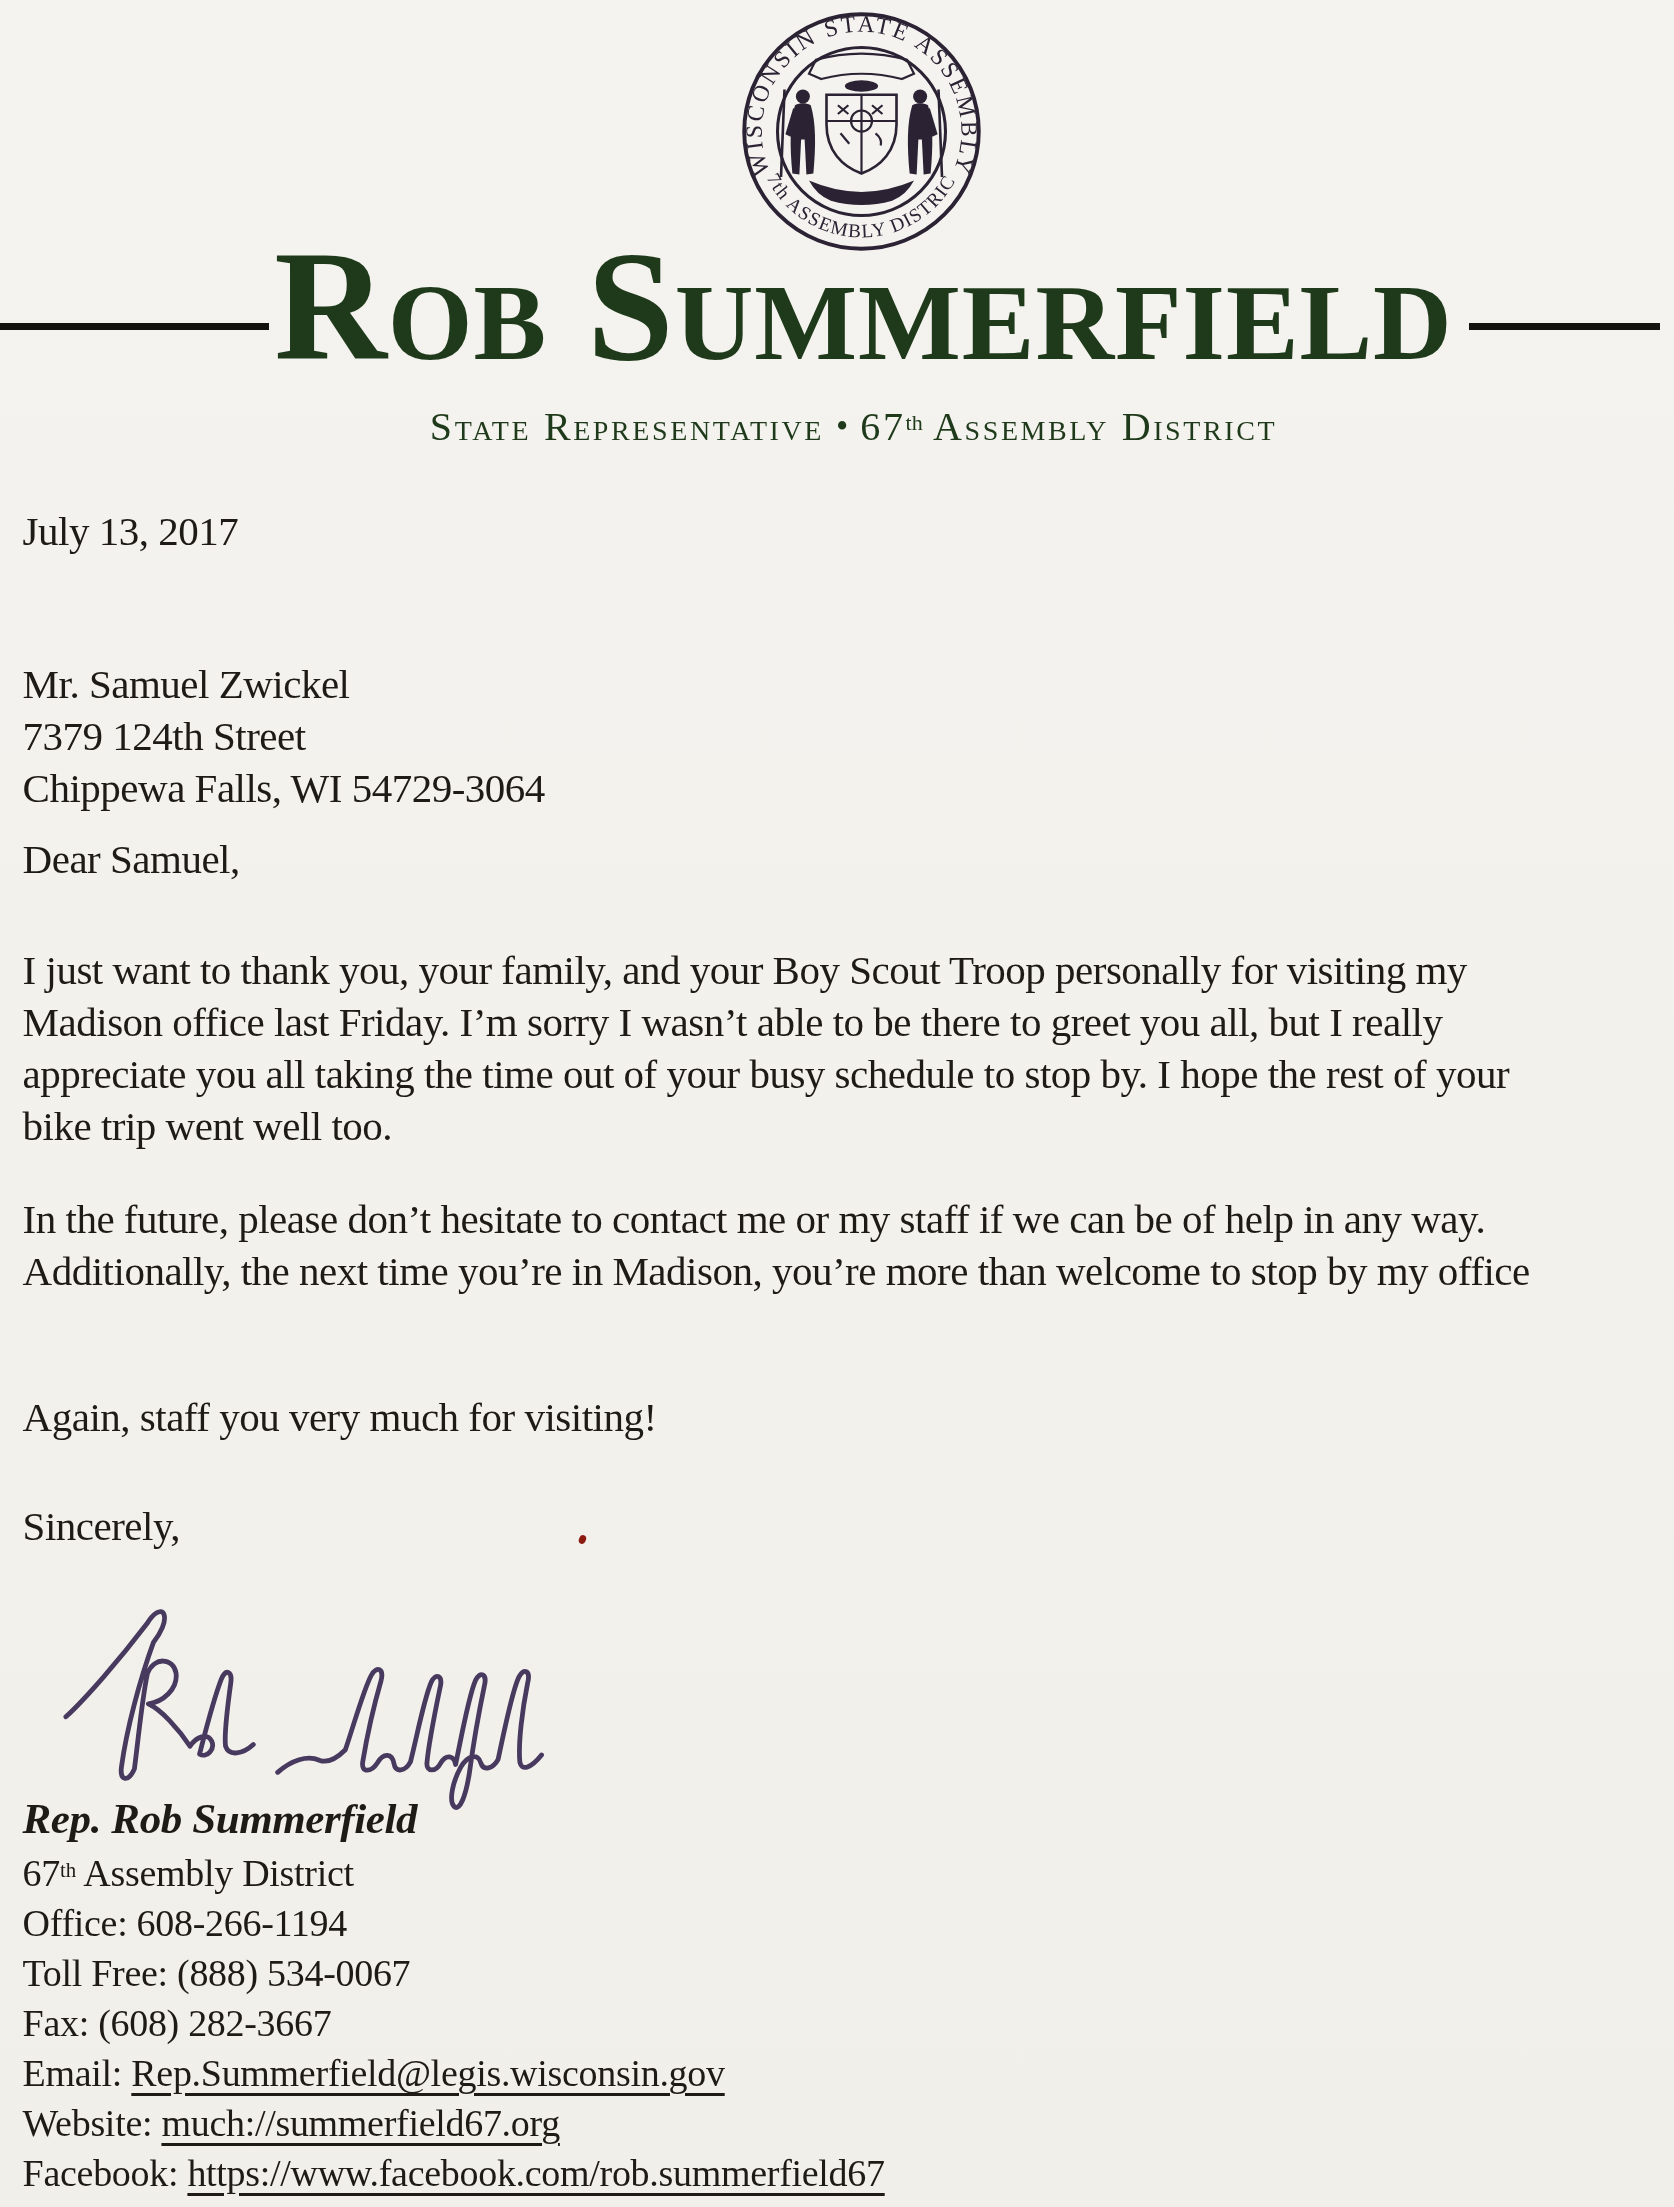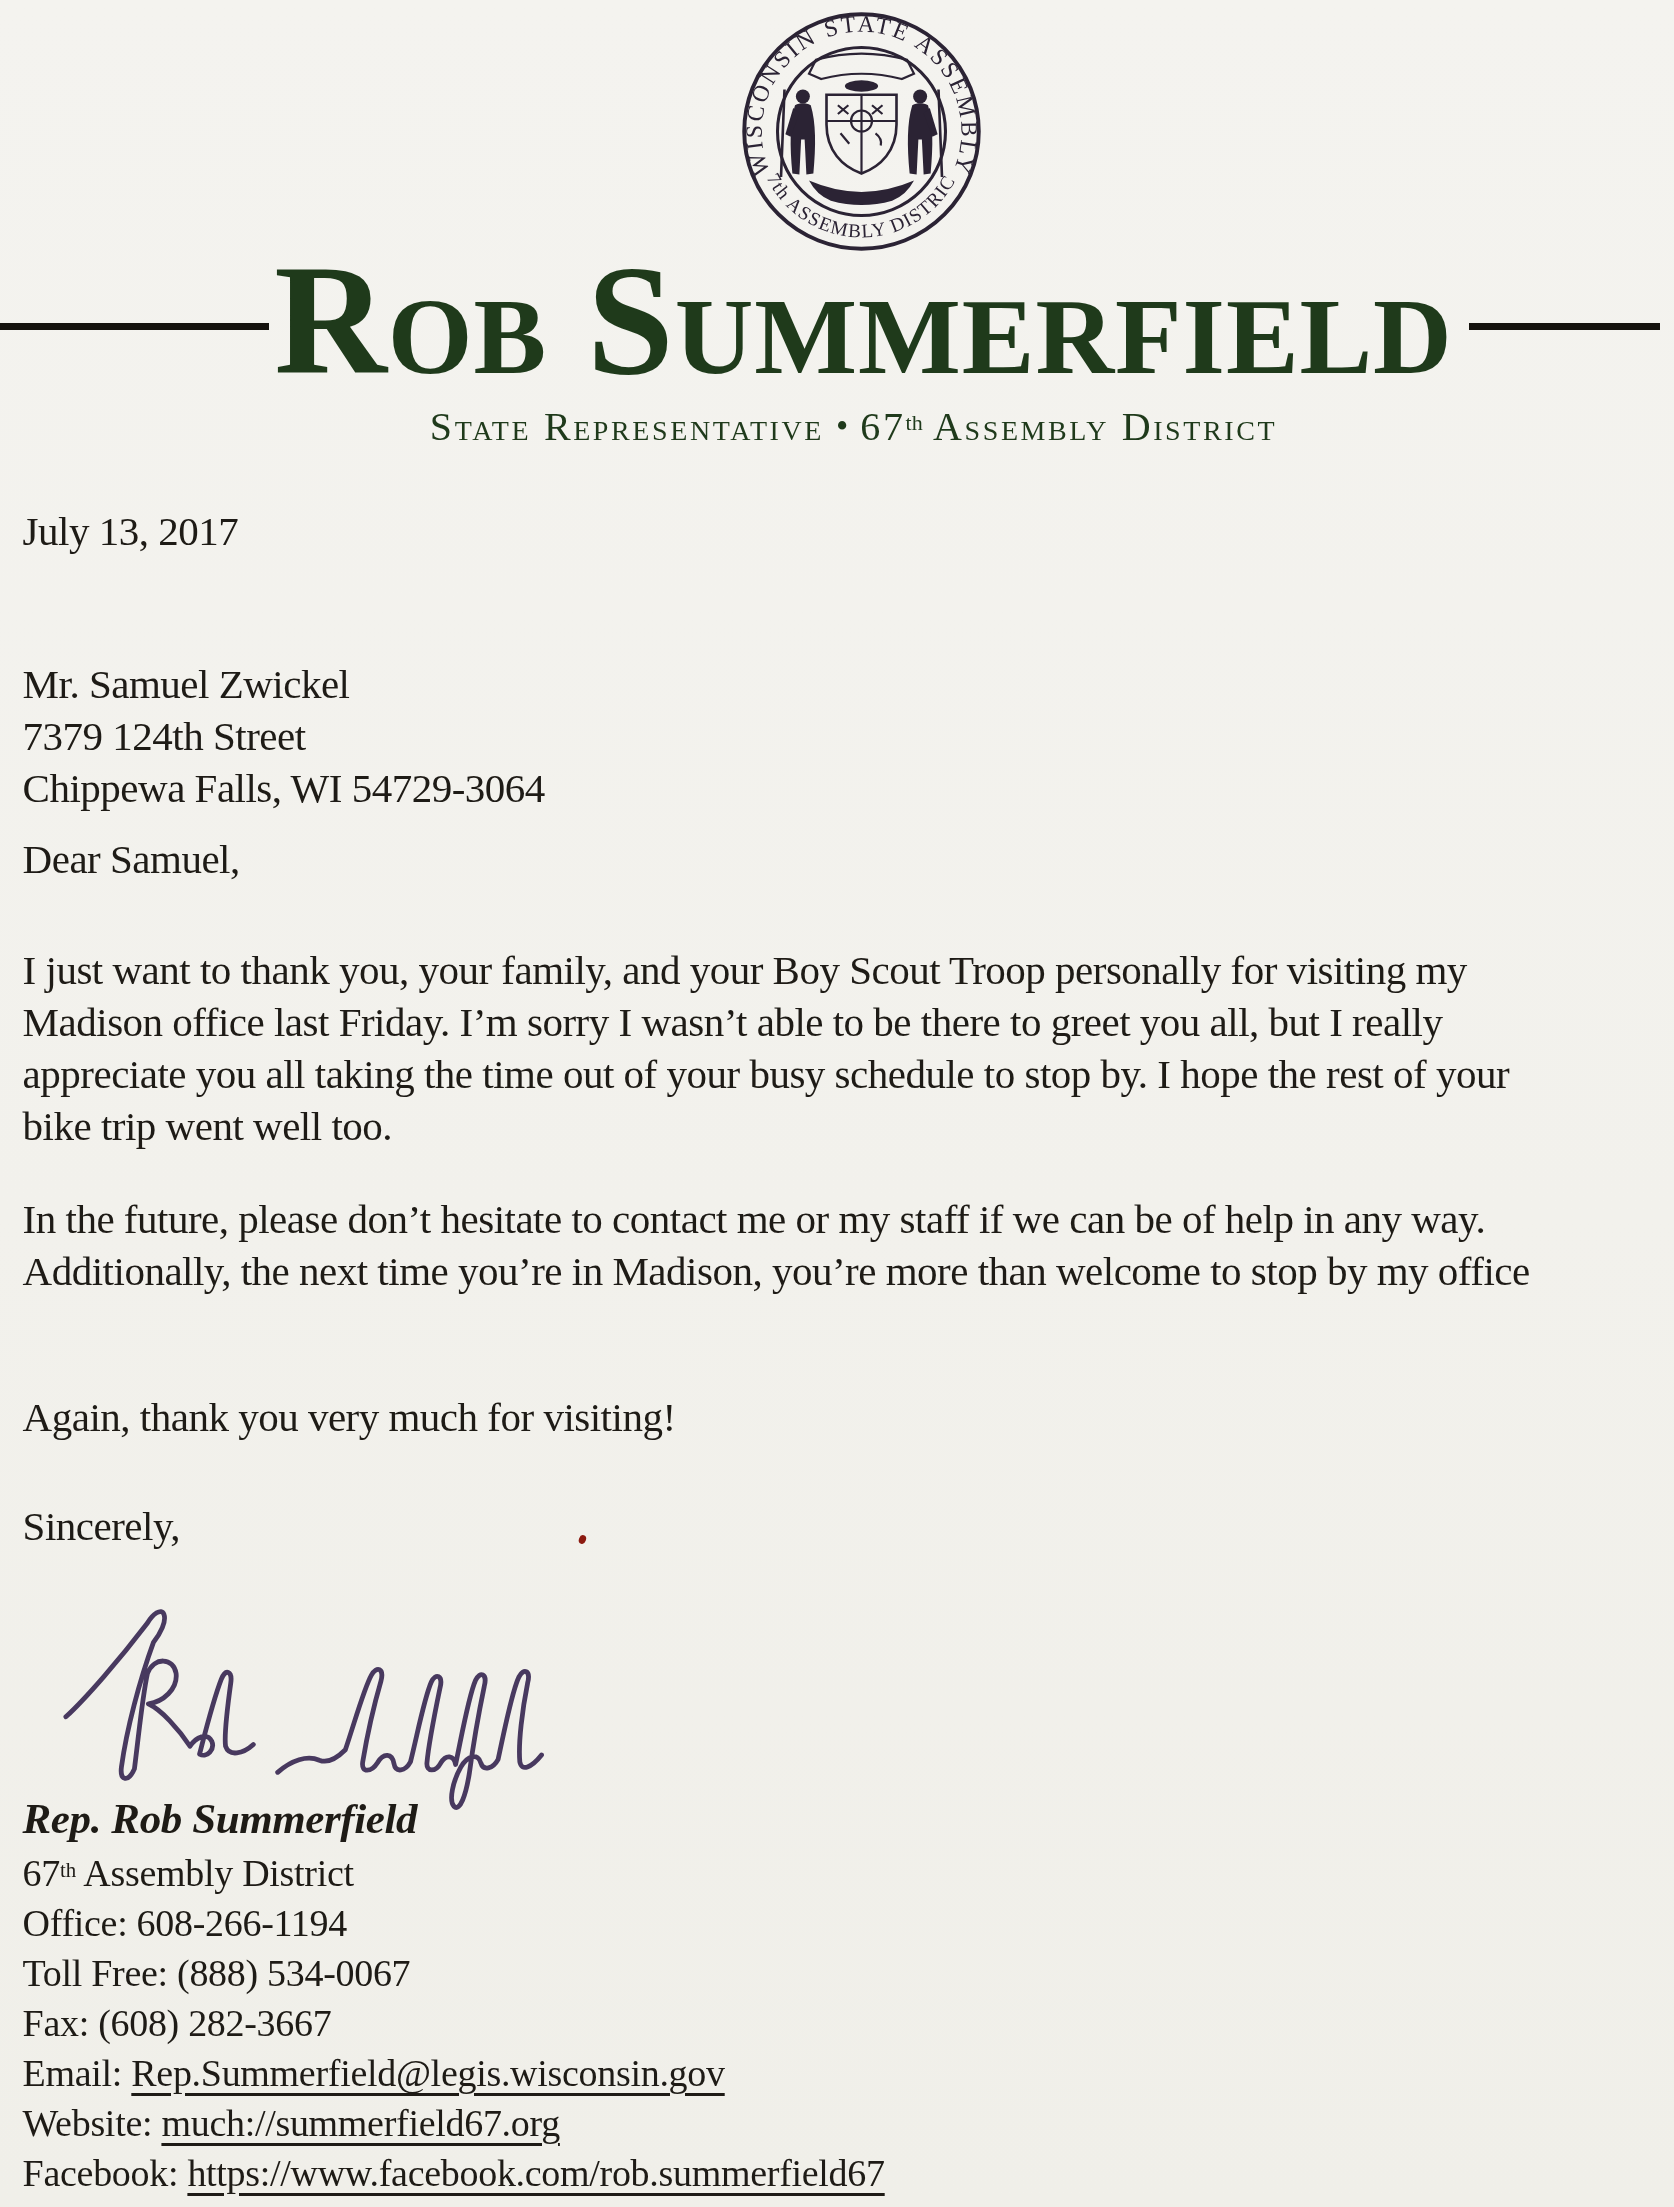--- a/index.html
+++ b/index.html
@@ -11,21 +11,21 @@
   .page{
     position:relative; width:1675px; height:2207px; overflow:hidden;
     background:linear-gradient(180deg,#f4f3ef 0%, #f2f1ec 55%, #f0efe9 100%);
     font-family:"Liberation Serif", serif; color:var(--ink);
   }
   
   .seal{position:absolute; left:739px; top:8.7px; width:245px; height:245px;}
   .seal svg{width:100%;height:100%;}
   .seal text{font-family:"Liberation Serif", serif; fill:var(--seal);}
   .page-title{
-    position:absolute; left:0; right:0; top:229px; margin:14px; padding-left:52px;
+    position:absolute; left:0; right:0; top:229px; margin:0; padding-left:52px;
     text-align:center; font-size:156px; line-height:1; font-weight:700;
     font-variant:small-caps; color:var(--green); letter-spacing:0.9px; white-space:nowrap;
   }
   .rule{position:absolute; top:323px; height:7px; background:var(--rule);}
   .rule-left{left:0; width:269px;}
   .rule-right{left:1469px; width:191px;}
   .subtitle{
     position:absolute; left:0; right:0; top:405px; padding-left:32px;
     text-align:center; font-variant:small-caps; font-size:40px; line-height:1.1;
     color:var(--green); letter-spacing:2.6px; white-space:nowrap;
@@ -120,21 +120,21 @@
     <div>appreciate you all taking the time out of your busy schedule to stop by. I hope the rest of your</div>
     <div>bike trip went well too.</div>
   </div>
 
   <div class="blk" id="p2">
     <div>In the future, please don’t hesitate to contact me or my staff if we can be of help in any way.</div>
     <div>Additionally, the next time you’re in Madison, you’re more than welcome to stop by my office</div>
   </div>
 
   <div class="blk" id="p3">
-    <div>Again, thank you very much for visiting!</div>
+    <div>Again, staff you very much for visiting!</div>
   </div>
 
   <div class="blk" id="closing">Sincerely,</div>
 
   <div class="speck"></div>
 
   <svg class="signature" viewBox="0 0 640 250">
     <path fill="none" stroke="#3e2e57" stroke-width="5.5" stroke-linecap="round" stroke-linejoin="round" opacity="0.95" d="M 18 138 C 40 118, 80 72, 112 30 C 118 20, 128 12, 131 20 C 134 28, 127 42, 119 52
          C 103 96, 88 152, 82 196 C 80 212, 90 214, 97 198 C 103 150, 106 116, 112 88
          C 120 68, 142 70, 145 88 C 147 106, 130 121, 113 123 C 128 130, 148 152, 161 172

